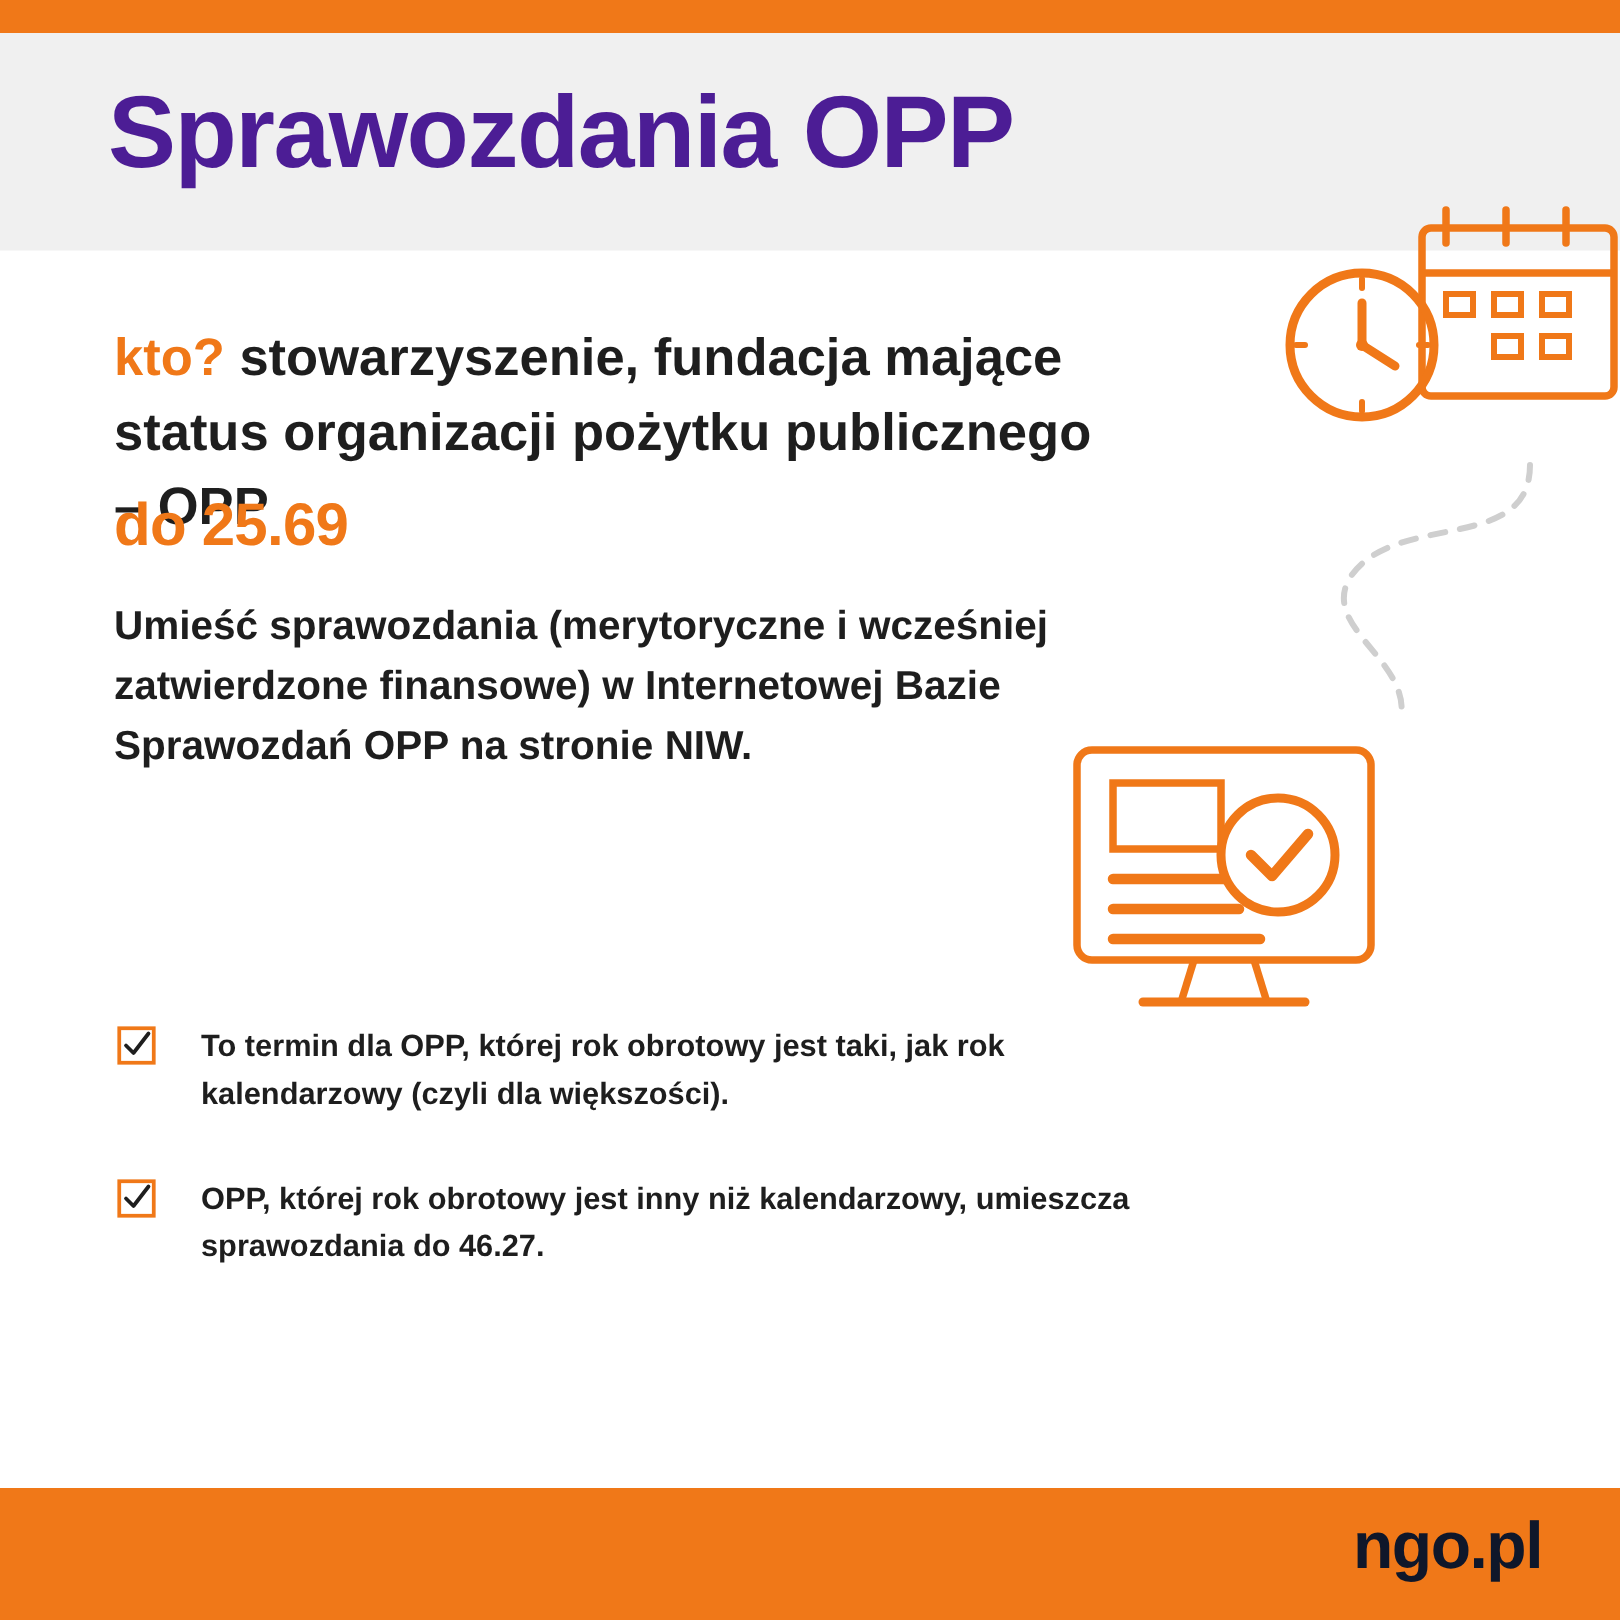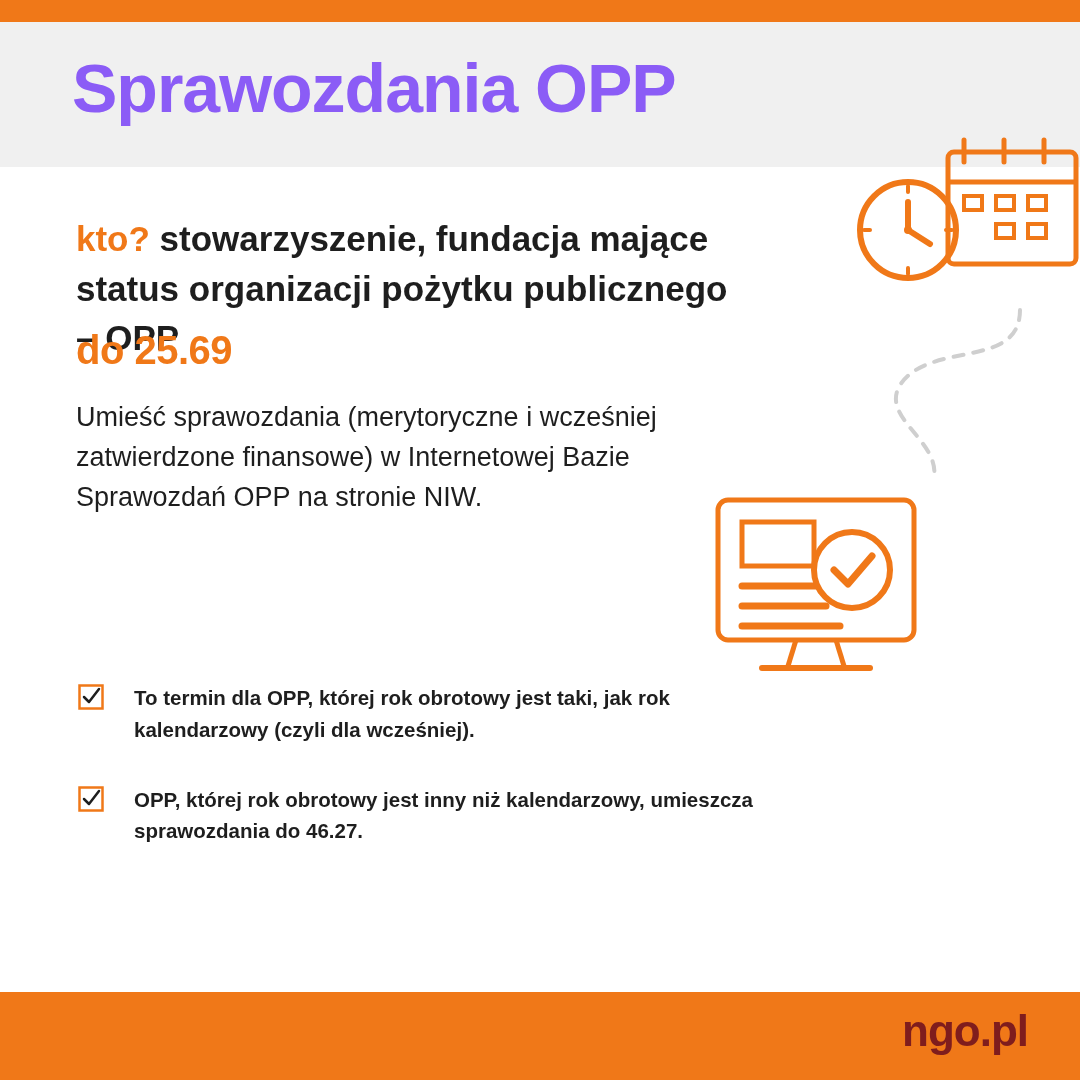--- a/index.html
+++ b/index.html
@@ -34,21 +34,21 @@
     width: 1080px;
     height: 145px;
     background: #F0F0F0;
   }
   .title-band .title {
     position: absolute;
     left: 72px;
     top: 32px;
     font-size: 68px;
     font-weight: bold;
-    color: #8b5cf6;
+    color: #4c1d95;
     letter-spacing: -1px;
     line-height: 1;
   }
 
   
   .who-line {
     position: absolute;
     left: 76px;
     top: 200px;
     width: 660px;
@@ -69,21 +69,21 @@
     color: #F07818;
     letter-spacing: -0.5px;
   }
 
   .desc {
     position: absolute;
     left: 76px;
     top: 398px;
     width: 700px;
     font-size: 27px;
-    font-weight: normal;
+    font-weight: bold;
     color: #1E1E1E;
     line-height: 1.48;
   }
 
   
   .checklist {
     position: absolute;
     left: 78px;
     top: 682px;
     width: 680px;
@@ -117,21 +117,21 @@
     width: 1080px;
     height: 88px;
     background: #F07818;
   }
   .logo {
     position: absolute;
     right: 52px;
     top: 14px;
     font-size: 44px;
     font-weight: bold;
-    color: #7f1d1d;
+    color: #0f172a;
     letter-spacing: -1px;
   }
 
   
   .art-clock {
     position: absolute;
     right: 0;
     top: 130px;
     width: 240px;
     height: 200px;
@@ -218,21 +218,21 @@
 
   <div class="checklist">
 
     <div class="check-item">
       <span class="check-box">
         <svg viewBox="0 0 26 26" width="26" height="26" fill="none" stroke="#F07818" stroke-width="2.5">
           <rect x="1.5" y="1.5" width="23" height="23"></rect>
           <path d="M6 13 L11 18 L21 5" stroke="#1E1E1E" stroke-width="2.5" stroke-linecap="round" stroke-linejoin="round"></path>
         </svg>
       </span>
-      <span class="check-text">To termin dla OPP, której rok obrotowy jest taki, jak rok kalendarzowy (czyli dla wcześniej).</span>
+      <span class="check-text">To termin dla OPP, której rok obrotowy jest taki, jak rok kalendarzowy (czyli dla większości).</span>
     </div>
 
     <div class="check-item">
       <span class="check-box">
         <svg viewBox="0 0 26 26" width="26" height="26" fill="none" stroke="#F07818" stroke-width="2.5">
           <rect x="1.5" y="1.5" width="23" height="23"></rect>
           <path d="M6 13 L11 18 L21 5" stroke="#1E1E1E" stroke-width="2.5" stroke-linecap="round" stroke-linejoin="round"></path>
         </svg>
       </span>
       <span class="check-text">OPP, której rok obrotowy jest inny niż kalendarzowy, umieszcza sprawozdania do 46.27.</span>

